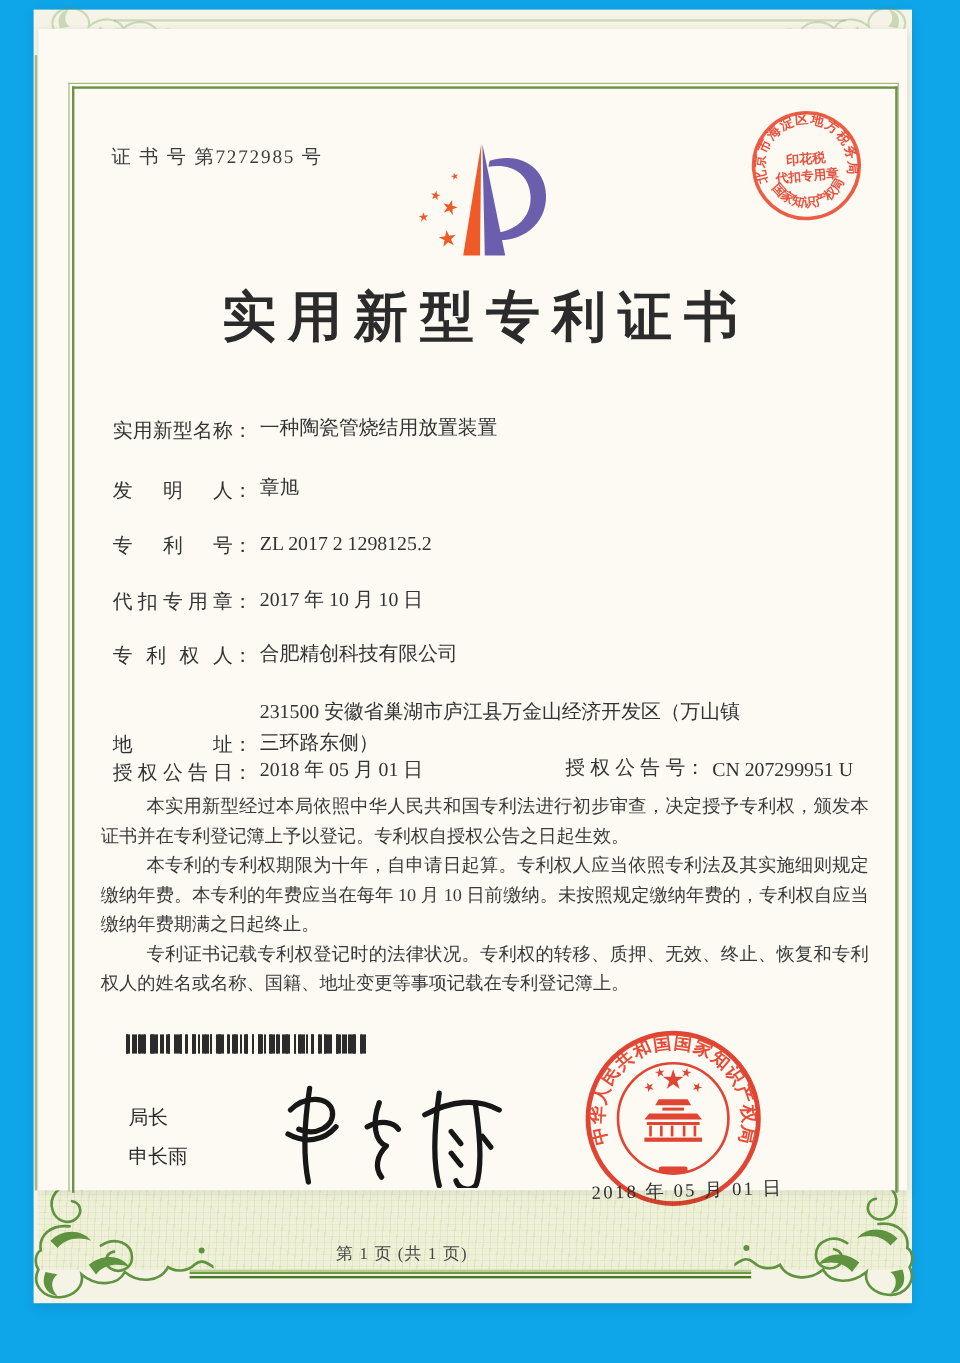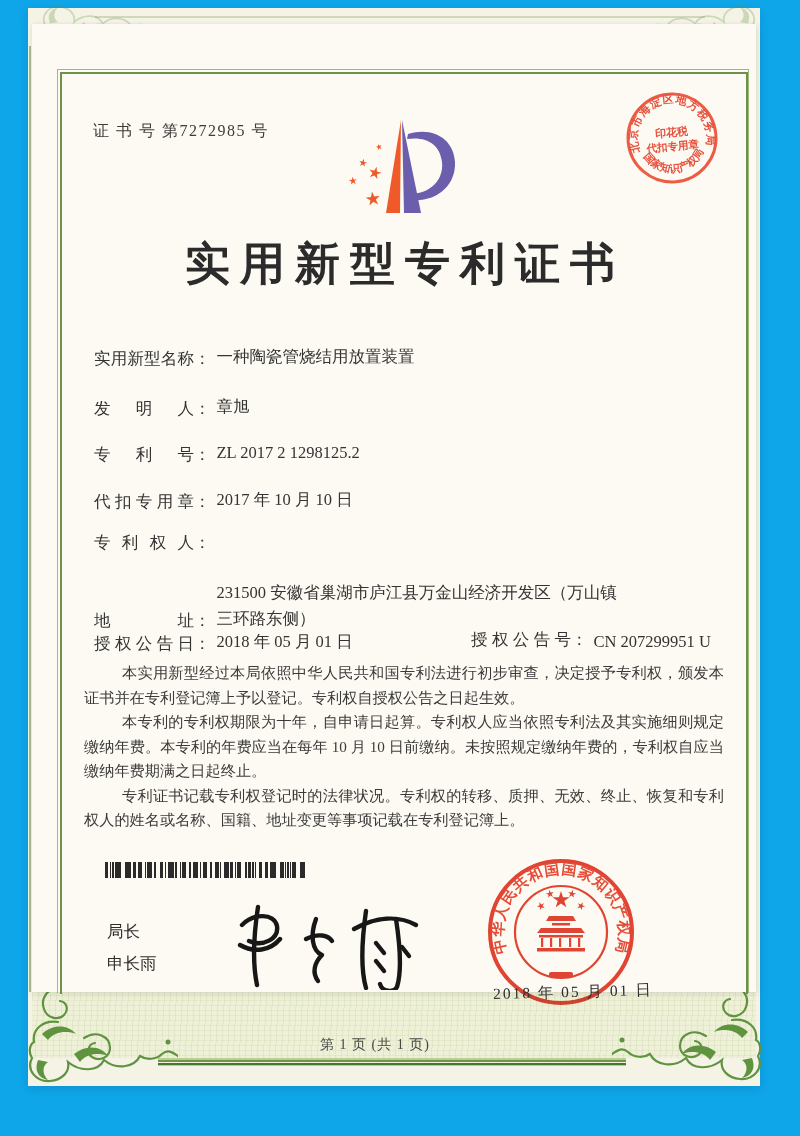--- a/index.html
+++ b/index.html
@@ -49,21 +49,21 @@
                             repeating-linear-gradient(90deg,#2b2b2b 0 3px,rgba(0,0,0,0) 3px 11px);}
   .sig-title{position:absolute;left:107px;top:921px;font-size:16.5px;color:#2e2e2e;}
   .sig-name{position:absolute;left:107px;top:953px;font-size:16.5px;color:#2e2e2e;text-align:right;}
   .sig-script{position:absolute;left:230px;top:895px;width:200px;height:95px;}
   .tax-seal{position:absolute;left:622px;top:88px;width:100px;height:100px;
             transform:rotate(-5deg);mix-blend-mode:multiply;opacity:.92;}
   .office-seal{position:absolute;left:485px;top:856px;width:152px;height:152px;
             mix-blend-mode:multiply;opacity:.95;}
   .seal-date{position:absolute;left:493px;top:982px;font-size:15.5px;letter-spacing:2px;
              color:#2f2f2f;transform:rotate(-1.5deg);}
-  .footer{position:absolute;left:280px;top:1036px;width:190px;text-align:center;
+  .footer{position:absolute;left:280px;top:1036px;width:190px;text-align:left;
           font-size:14px;letter-spacing:1px;color:#474747;}
   .seal-text{fill:#e8432f;font-family:"Liberation Serif",serif;font-weight:700;}
   .defs-hidden{position:absolute;width:0;height:0;overflow:hidden;}
 </style>
 </head>
 <body>
 
 <svg class="defs-hidden" aria-hidden="true">
   <defs>
     <path id="star" d="M0,-1L0.224,-0.309L0.951,-0.309L0.363,0.118L0.588,0.809L0,0.382L-0.588,0.809L-0.363,0.118L-0.951,-0.309L-0.224,-0.309Z"></path>
@@ -155,20 +155,21 @@
       <div class="fvalue">ZL 2017 2 1298125.2</div>
     </div>
     <div class="frow" style="top:143px">
       <span class="flabel">代扣专用章</span>
         <span class="fcolon">：</span>
       <div class="fvalue">2017 年 10 月 10 日</div>
     </div>
     <div class="frow" style="top:188px">
       <span class="flabel">专利权人</span>
         <span class="fcolon">：</span>
+      <div class="fvalue">合肥精创科技有限公司</div>
     </div>
     <div class="frow" style="top:236px">
       <span class="flabel">地址</span>
         <span class="fcolon">：</span>
       <div class="fvalue">231500 安徽省巢湖市庐江县万金山经济开发区（万山镇
 三环路东侧）</div>
     </div>
     <div class="frow" style="top:285px;width:630px">
       <span class="flabel">授权公告日</span>
         <span class="fcolon">：</span>

